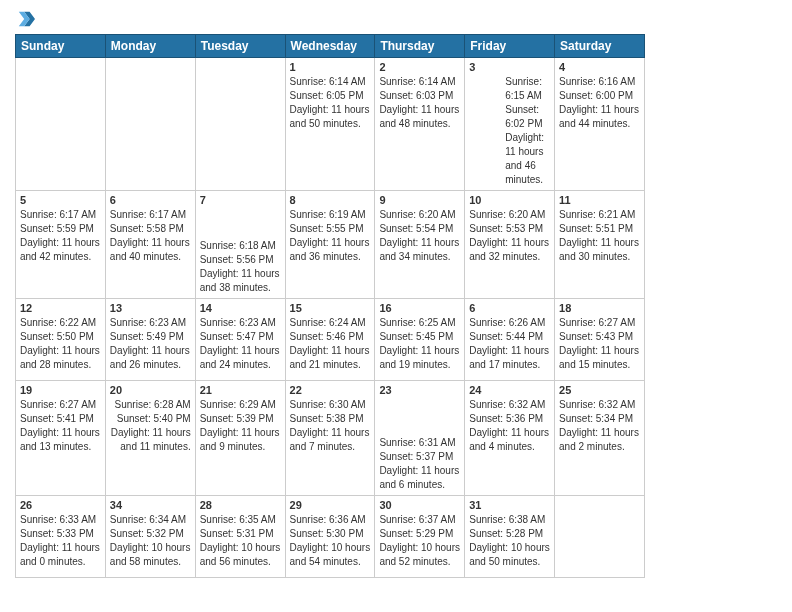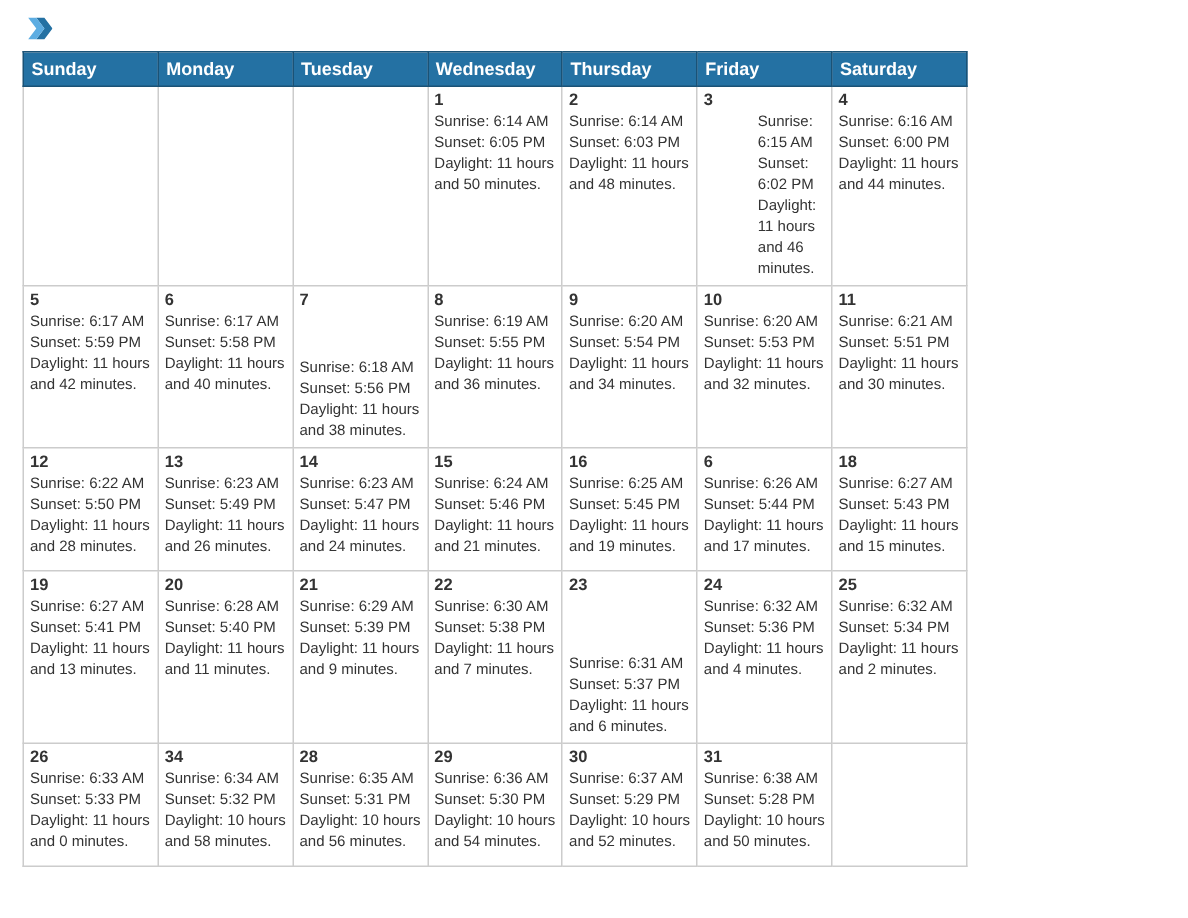--- a/index.html
+++ b/index.html
@@ -265,21 +265,21 @@
         <tr>
           <td>
             <div class="day-number">19</div>
             <div class="day-info" style="white-space: pre-line;">Sunrise: 6:27 AM
 Sunset: 5:41 PM
 Daylight: 11 hours
 and 13 minutes.</div>
           </td>
           <td>
             <div class="day-number">20</div>
-            <div class="day-info" style="white-space: pre-line;">Sunrise: 6:28 AM
+            <div class="day-info" style="white-space: pre-line; text-align: right;">Sunrise: 6:28 AM
 Sunset: 5:40 PM
 Daylight: 11 hours
 and 11 minutes.</div>
           </td>
           <td>
             <div class="day-number">21</div>
             <div class="day-info" style="white-space: pre-line;">Sunrise: 6:29 AM
 Sunset: 5:39 PM
 Daylight: 11 hours
 and 9 minutes.</div>

